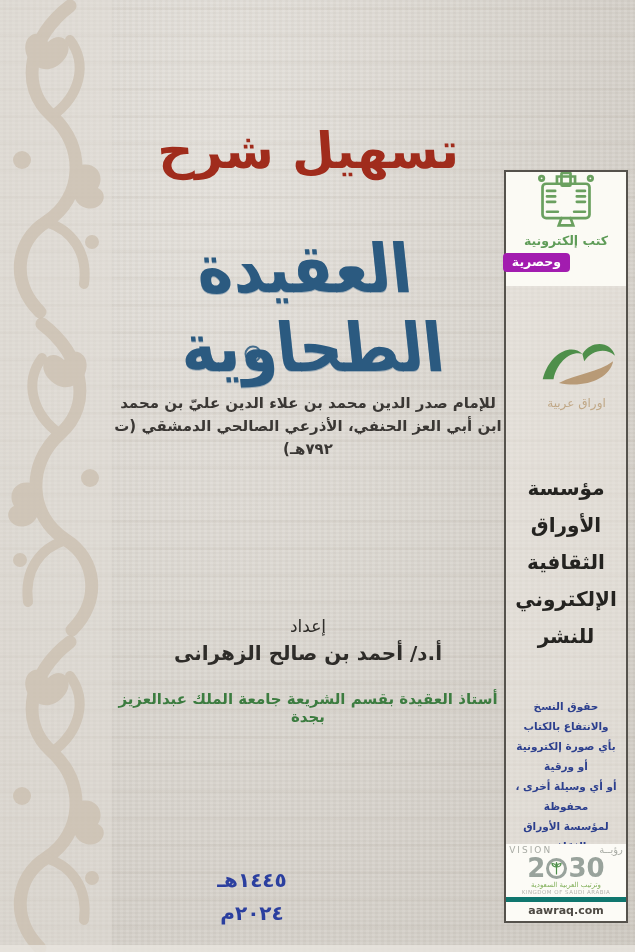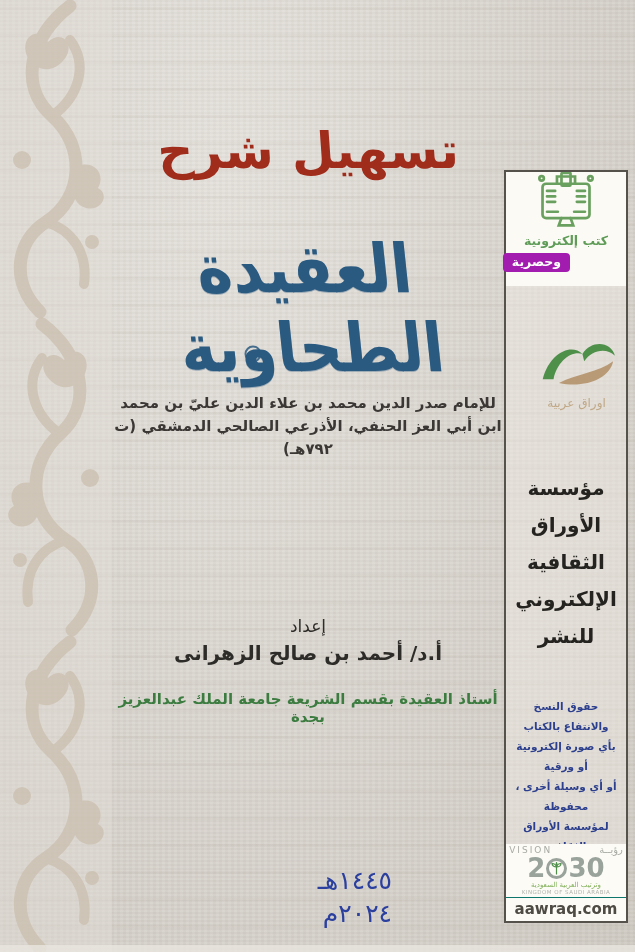--- a/index.html
+++ b/index.html
@@ -41,22 +41,22 @@
     text-shadow:0 1px 0 rgba(43,90,128,.35);
   }
   .seal { position:absolute; left:243px; top:344px; width:20px; height:20px; opacity:.85; }
 
   .author { top:392px; font-size:15px; font-weight:bold; color:#3a3734; line-height:23px; }
   .subtitle { top:483px; font-size:17px; font-weight:bold; color:#c15a2b; line-height:28px; }
   .prep-label { top:616px; font-size:17px; color:#2e2c29; }
   .prep-name { top:641px; font-size:20px; font-weight:bold; color:#2e2c29; }
   .prep-title { top:690px; font-size:15px; font-weight:bold; color:#3c7c40; }
 
-  .years { position:absolute; left:112px; width:280px; top:864px; text-align:right;
-           color:#2b3f9f; font-size:25px; font-weight:400; line-height:33px; }
+  .years { position:absolute; left:112px; width:280px; top:864px; text-align:center;
+           color:#2b3f9f; font-size:20px; font-weight:700; line-height:33px; }
 
   
   .sidebar {
     position:absolute; left:504px; top:170px; width:124px; height:753px;
     border:2px solid #55524c; background:rgba(242,238,230,0.45);
   }
   .ebook-box {
     position:absolute; top:0; left:0; right:0; height:114px;
     background:#fbfaf4; text-align:center; 
   }
@@ -80,22 +80,22 @@
                 background:#fcfbf6; text-align:center; }
   .vision-row { display:flex; justify-content:center; align-items:center; gap:7px;
                 font-size:9px; color:#a8aba4; letter-spacing:2px; direction:ltr; }
   .vision-ar { letter-spacing:1px; font-size:10px;margin-left:40px; }
   .y2030 { display:flex; justify-content:center; align-items:center; gap:1px;
            font-size:26px; font-weight:bold; color:#99a39c; line-height:26px; direction:ltr; }
   .palm-circle { display:inline-flex; width:21px; height:21px; border:3px solid #99a39c;
                  border-radius:50%; align-items:center; justify-content:center; }
   .country-ar { font-size:7px; color:#7fae56; }
   .country-en { font-size:5.5px; color:#b4b2ac; letter-spacing:0.5px; }
-  .website { font-size:15px; font-weight:bold; color:#4e4a44; margin-top:2px;
-             border-top:1px solid #0f766e; padding-top:2px; direction:ltr; }
+  .website { font-size:11px; font-weight:bold; color:#4e4a44; margin-top:2px;
+             border-top:5px solid #0f766e; padding-top:2px; direction:ltr; }
 </style>
 </head>
 <body>
 
 <div class="page">
 
   <svg class="strip" viewBox="0 0 112 952" xmlns="http://www.w3.org/2000/svg">
     <rect x="0" y="0" width="112" height="952" fill="#e3ded6" opacity="0.45"></rect>
     <defs>
       <g id="motif" opacity="0.75">

